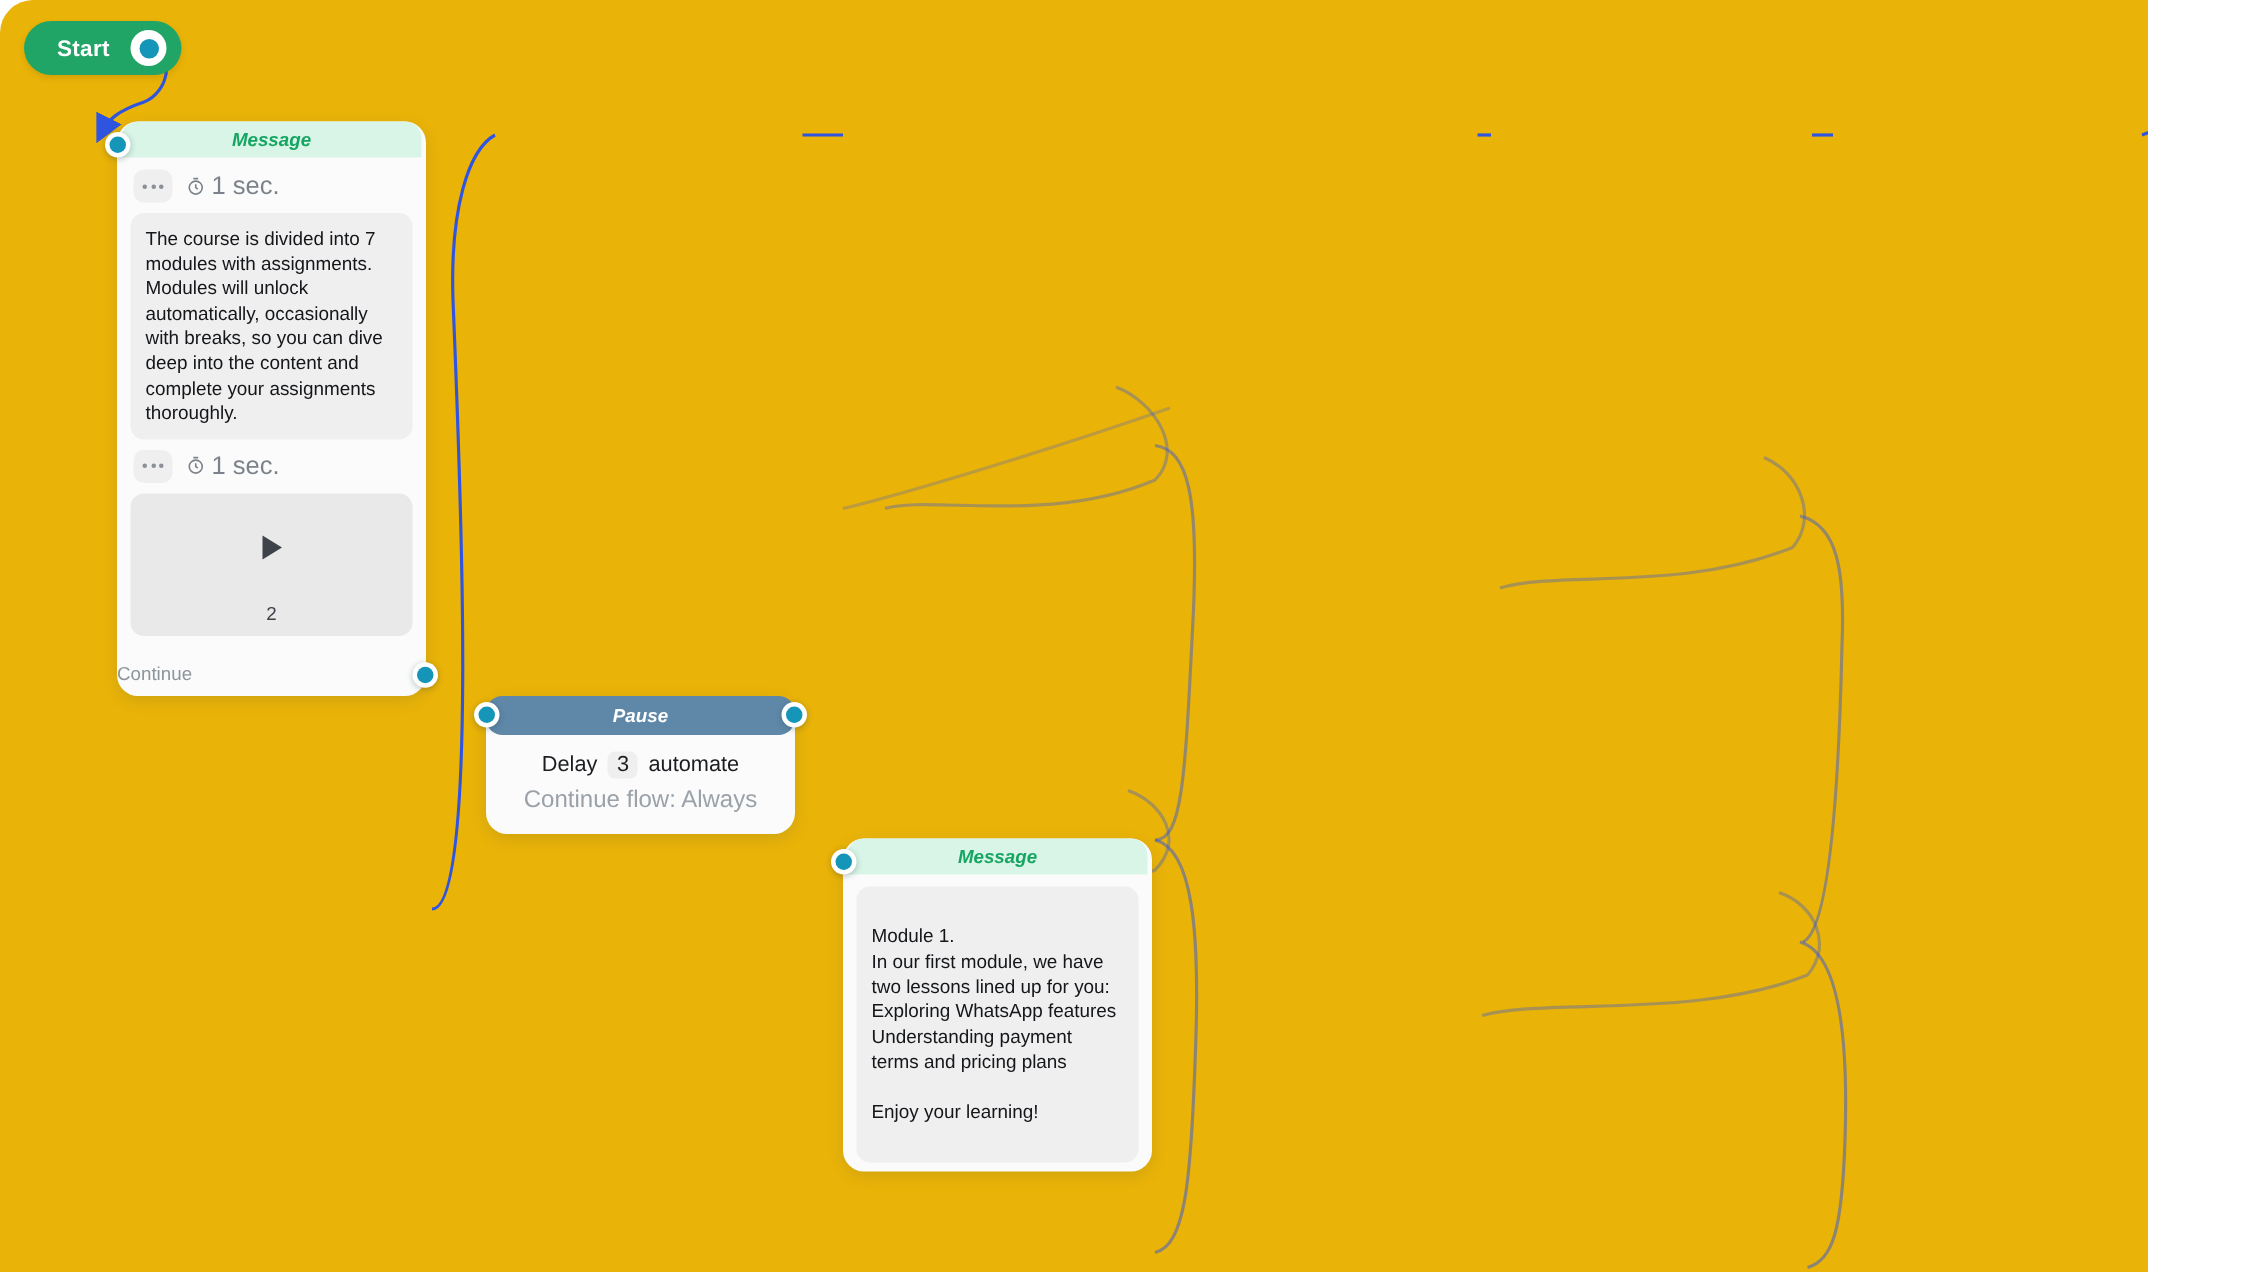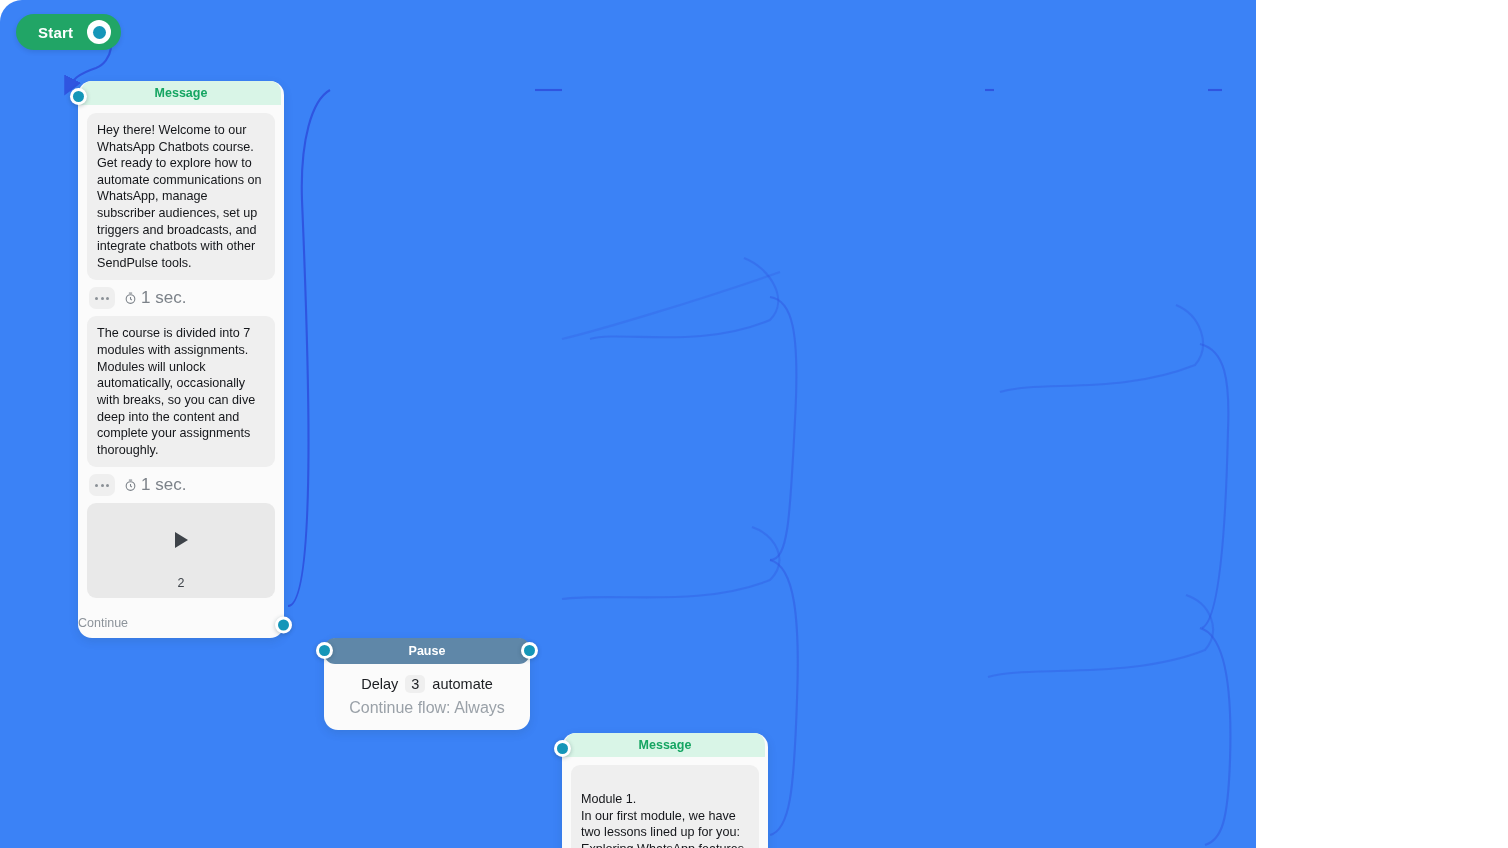--- a/index.html
+++ b/index.html
@@ -3,22 +3,22 @@
 <meta charset="utf-8">
 <title>Chatbot Flow Builder</title>
 <style>
   html,body{margin:0;padding:0;background:#ffffff;}
   body{
     font-family:"Liberation Sans","DejaVu Sans",sans-serif;
     width:1508px;height:848px;overflow:hidden;
   }
   #canvas{
     position:relative;
-    width:1256px;height:848px;
-    background:#3b82f6;
+    width:1432px;height:848px;
+    background:#eab308;
     border-top-left-radius:22px;
     overflow:hidden;
   }
   #edges{position:absolute;left:0;top:0;width:1508px;height:848px;pointer-events:none;z-index:1;}
   .node{position:absolute;z-index:3;}
 
   
   .start-node{
     display:flex;align-items:center;gap:14px;
     background:#21a566;border-radius:30px;
@@ -103,21 +103,21 @@
     position:absolute;width:17px;height:17px;border-radius:50%;
     background:#ffffff;box-shadow:0 1px 4px rgba(30,60,70,.30);
     display:flex;align-items:center;justify-content:center;
     z-index:6;
   }
   .port i{display:block;width:11px;height:11px;border-radius:50%;background:#1596b8;}
   .port.left{left:-8px;top:7px;}
   .port.left-pause{left:-8px;top:4px;}
   .port.right-pause{right:-8px;top:4px;}
   .port.continue-port{right:-8px;top:50%;transform:translateY(-50%);}
-  .head-wrap{position:relative;}
+  .head-wrap{position:relative;font-style:italic;}
 </style>
 </head>
 <body>
 
 <div id="canvas">
 
   <svg id="edges" viewBox="0 0 1508 848" xmlns="http://www.w3.org/2000/svg">
     <defs>
       <marker id="arrow" markerWidth="9" markerHeight="9" refX="5" refY="4.5" orient="auto">
         <path d="M0,0 L9,4.5 L0,9 z" fill="#2f55e0"></path>
@@ -169,21 +169,20 @@
   </div>
 
   <div class="node card" style="left:78px;top:78px;width:206px;">
     <div class="head-wrap">
       <div class="card-head head-message">Message</div>
       <div class="port left">
           <i></i>
         </div>
     </div>
     <div class="card-body">
-      <div class="bubble">Hey there! Welcome to our WhatsApp Chatbots course. Get ready to explore how to automate communications on WhatsApp, manage subscriber audiences, set up triggers and broadcasts, and integrate chatbots with other SendPulse tools.</div>
       <div class="typing-row">
         <span class="dots-chip">
             <i></i>
             <i></i>
             <i></i>
           </span>
         <span class="delay-txt">
           <svg width="13" height="13" viewBox="0 0 24 24" fill="none" stroke="#7c8289" stroke-width="2">
             <circle cx="12" cy="13" r="8"></circle>
               <path d="M12 9v4l2.5 2"></path>

